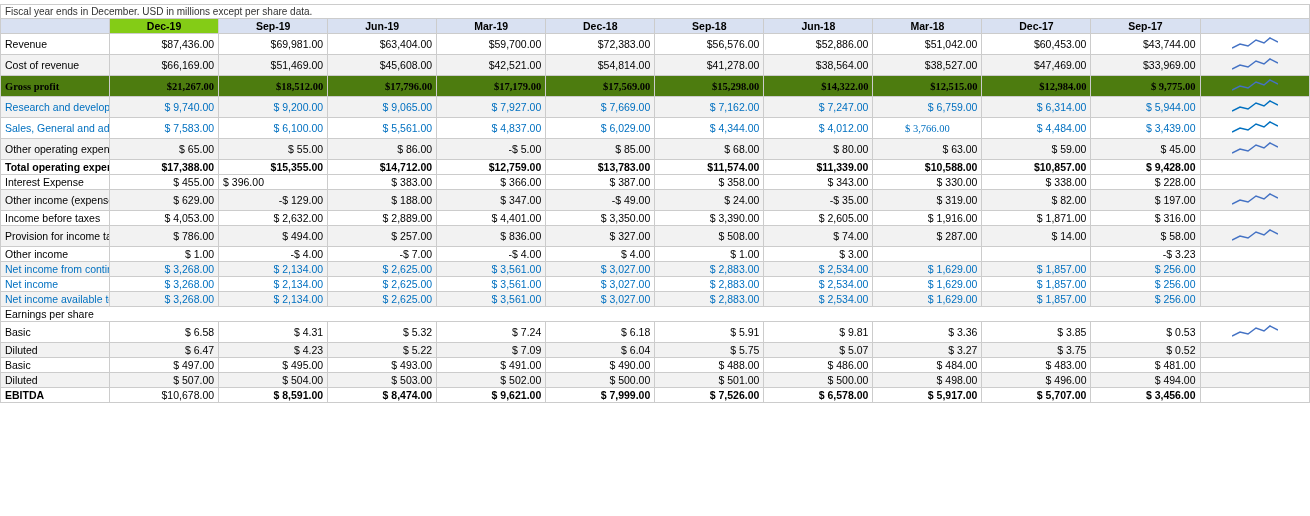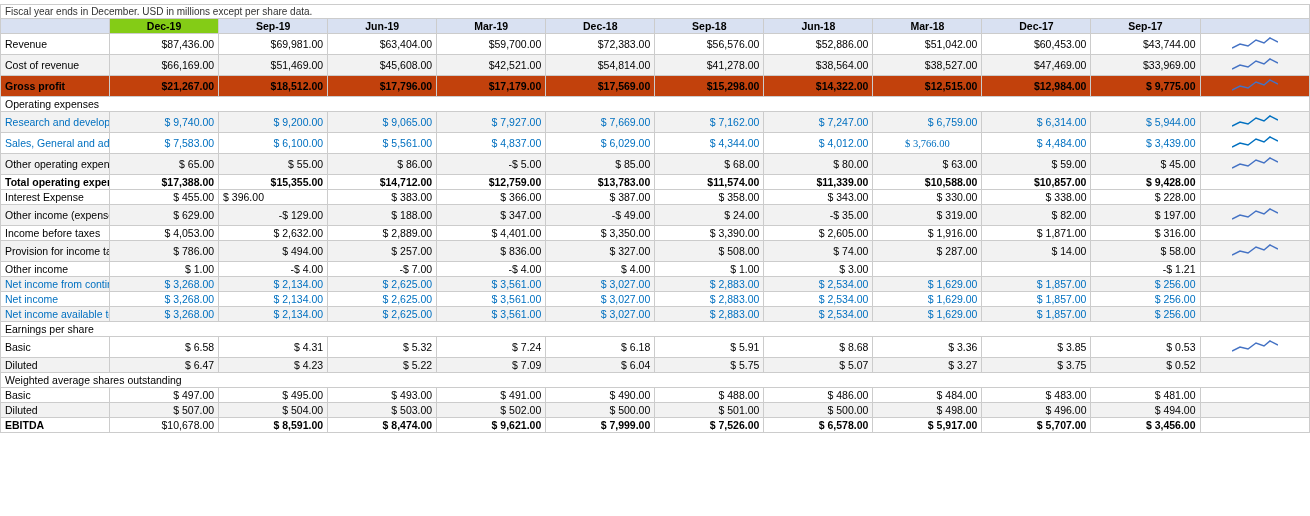--- a/index.html
+++ b/index.html
@@ -118,39 +118,36 @@
           <td style="text-align: right;">$54,814.00</td>
           <td style="text-align: right;">$41,278.00</td>
           <td style="text-align: right;">$38,564.00</td>
           <td style="text-align: right;">$38,527.00</td>
           <td style="text-align: right;">$47,469.00</td>
           <td style="text-align: right; margin-top: 44px;">$33,969.00</td>
           <td class="sparkline-cell"><svg class="spark" viewBox="0 0 46 18" xmlns="http://www.w3.org/2000/svg">
     <polyline points="0,14 8,10 16,12 24,6 32,9 38,4 46,8" fill="none" stroke="#4472c4" stroke-width="1.5"></polyline>
   </svg></td>
         </tr>
-        <tr style="background: #c2410c;">
+        <tr style="background: #4d7c0f; font-family: Liberation Serif, serif;">
           <td style="text-align: left; font-weight: bold;">Gross profit</td>
           <td style="text-align: right; font-weight: bold;">$21,267.00</td>
           <td style="text-align: right; font-weight: bold;">$18,512.00</td>
           <td style="text-align: right; font-weight: bold;">$17,796.00</td>
           <td style="text-align: right; font-weight: bold;">$17,179.00</td>
           <td style="text-align: right; font-weight: bold;">$17,569.00</td>
           <td style="text-align: right; font-weight: bold;">$15,298.00</td>
           <td style="text-align: right; font-weight: bold;">$14,322.00</td>
           <td style="text-align: right; font-weight: bold;">$12,515.00</td>
           <td style="text-align: right; font-weight: bold;">$12,984.00</td>
           <td style="text-align: right; font-weight: bold;">$ 9,775.00</td>
           <td class="sparkline-cell"><svg class="spark" viewBox="0 0 46 18" xmlns="http://www.w3.org/2000/svg">
     <polyline points="0,14 8,10 16,12 24,6 32,9 38,4 46,8" fill="none" stroke="#4472c4" stroke-width="1.5"></polyline>
   </svg></td>
         </tr>
-        <tr class="section-header">
-          <td colspan="12" style="font-weight: normal; text-align: left; background: rgb(255, 255, 255);">Operating expenses</td>
-        </tr>
         <tr style="background: rgb(242, 242, 242);">
           <td style="text-align: left; color: rgb(0, 112, 192);">Research and development</td>
           <td style="text-align: right; color: rgb(0, 112, 192);">$ 9,740.00</td>
           <td style="text-align: right; color: rgb(0, 112, 192);">$ 9,200.00</td>
           <td style="color: rgb(0, 112, 192);">$ 9,065.00</td>
           <td style="text-align: right; color: rgb(0, 112, 192);">$ 7,927.00</td>
           <td style="text-align: right; color: rgb(0, 112, 192);">$ 7,669.00</td>
           <td style="text-align: right; color: rgb(0, 112, 192);">$ 7,162.00</td>
           <td style="text-align: right; color: rgb(0, 112, 192);">$ 7,247.00</td>
           <td style="text-align: right; color: rgb(0, 112, 192);">$ 6,759.00</td>
@@ -270,21 +267,21 @@
           <td style="text-align: left;">Other income</td>
           <td style="text-align: right;">$    1.00</td>
           <td style="text-align: right;">-$    4.00</td>
           <td style="text-align: right;">-$    7.00</td>
           <td style="text-align: right;">-$    4.00</td>
           <td style="text-align: right;">$    4.00</td>
           <td style="text-align: right;">$    1.00</td>
           <td style="text-align: right;">$   3.00</td>
           <td style="text-align: right;"></td>
           <td style="text-align: right;"></td>
-          <td style="text-align: right;">-$   1.21</td>
+          <td style="text-align: right;">-$   3.23</td>
           <td class="sparkline-cell"></td>
         </tr>
         <tr style="background: rgb(242, 242, 242);">
           <td style="text-align: left; color: rgb(0, 112, 192);">Net income from continuing operations</td>
           <td style="text-align: right; color: rgb(0, 112, 192);">$ 3,268.00</td>
           <td style="text-align: right; color: rgb(0, 112, 192);">$ 2,134.00</td>
           <td style="text-align: right; color: rgb(0, 112, 192);">$ 2,625.00</td>
           <td style="text-align: right; color: rgb(0, 112, 192);">$ 3,561.00</td>
           <td style="text-align: right; color: rgb(0, 112, 192);">$ 3,027.00</td>
           <td style="text-align: right; color: rgb(0, 112, 192);">$ 2,883.00</td>
@@ -326,21 +323,21 @@
           <td colspan="12" style="font-weight: normal; text-align: left; background: rgb(255, 255, 255);">Earnings per share</td>
         </tr>
         <tr style="background: rgb(255, 255, 255);">
           <td style="text-align: left;">Basic</td>
           <td style="text-align: right;">$    6.58</td>
           <td style="text-align: right;">$    4.31</td>
           <td style="text-align: right;">$    5.32</td>
           <td style="text-align: right;">$    7.24</td>
           <td style="text-align: right;">$    6.18</td>
           <td style="text-align: right;">$    5.91</td>
-          <td style="text-align: right;">$    8.68</td>
+          <td style="text-align: right;">$    9.81</td>
           <td style="text-align: right;">$    3.36</td>
           <td style="text-align: right;">$    3.85</td>
           <td style="text-align: right;">$    0.53</td>
           <td class="sparkline-cell"><svg class="spark" viewBox="0 0 46 18" xmlns="http://www.w3.org/2000/svg">
     <polyline points="0,14 8,10 16,12 24,6 32,9 38,4 46,8" fill="none" stroke="#4472c4" stroke-width="1.5"></polyline>
   </svg></td>
         </tr>
         <tr style="background: rgb(242, 242, 242);">
           <td style="text-align: left;">Diluted</td>
           <td style="text-align: right;">$    6.47</td>
@@ -348,23 +345,20 @@
           <td style="text-align: right;">$    5.22</td>
           <td style="text-align: right;">$    7.09</td>
           <td style="text-align: right;">$    6.04</td>
           <td style="text-align: right;">$    5.75</td>
           <td style="text-align: right;">$    5.07</td>
           <td style="text-align: right;">$    3.27</td>
           <td style="text-align: right;">$    3.75</td>
           <td style="text-align: right;">$    0.52</td>
           <td class="sparkline-cell"></td>
         </tr>
-        <tr class="section-header">
-          <td colspan="12" style="font-weight: normal; text-align: left; background: rgb(255, 255, 255);">Weighted average shares outstanding</td>
-        </tr>
         <tr style="background: rgb(255, 255, 255);">
           <td style="text-align: left;">Basic</td>
           <td style="text-align: right;">$  497.00</td>
           <td style="text-align: right;">$  495.00</td>
           <td style="text-align: right;">$  493.00</td>
           <td style="text-align: right;">$  491.00</td>
           <td style="text-align: right;">$  490.00</td>
           <td style="text-align: right;">$  488.00</td>
           <td style="text-align: right;">$  486.00</td>
           <td style="text-align: right;">$  484.00</td>

